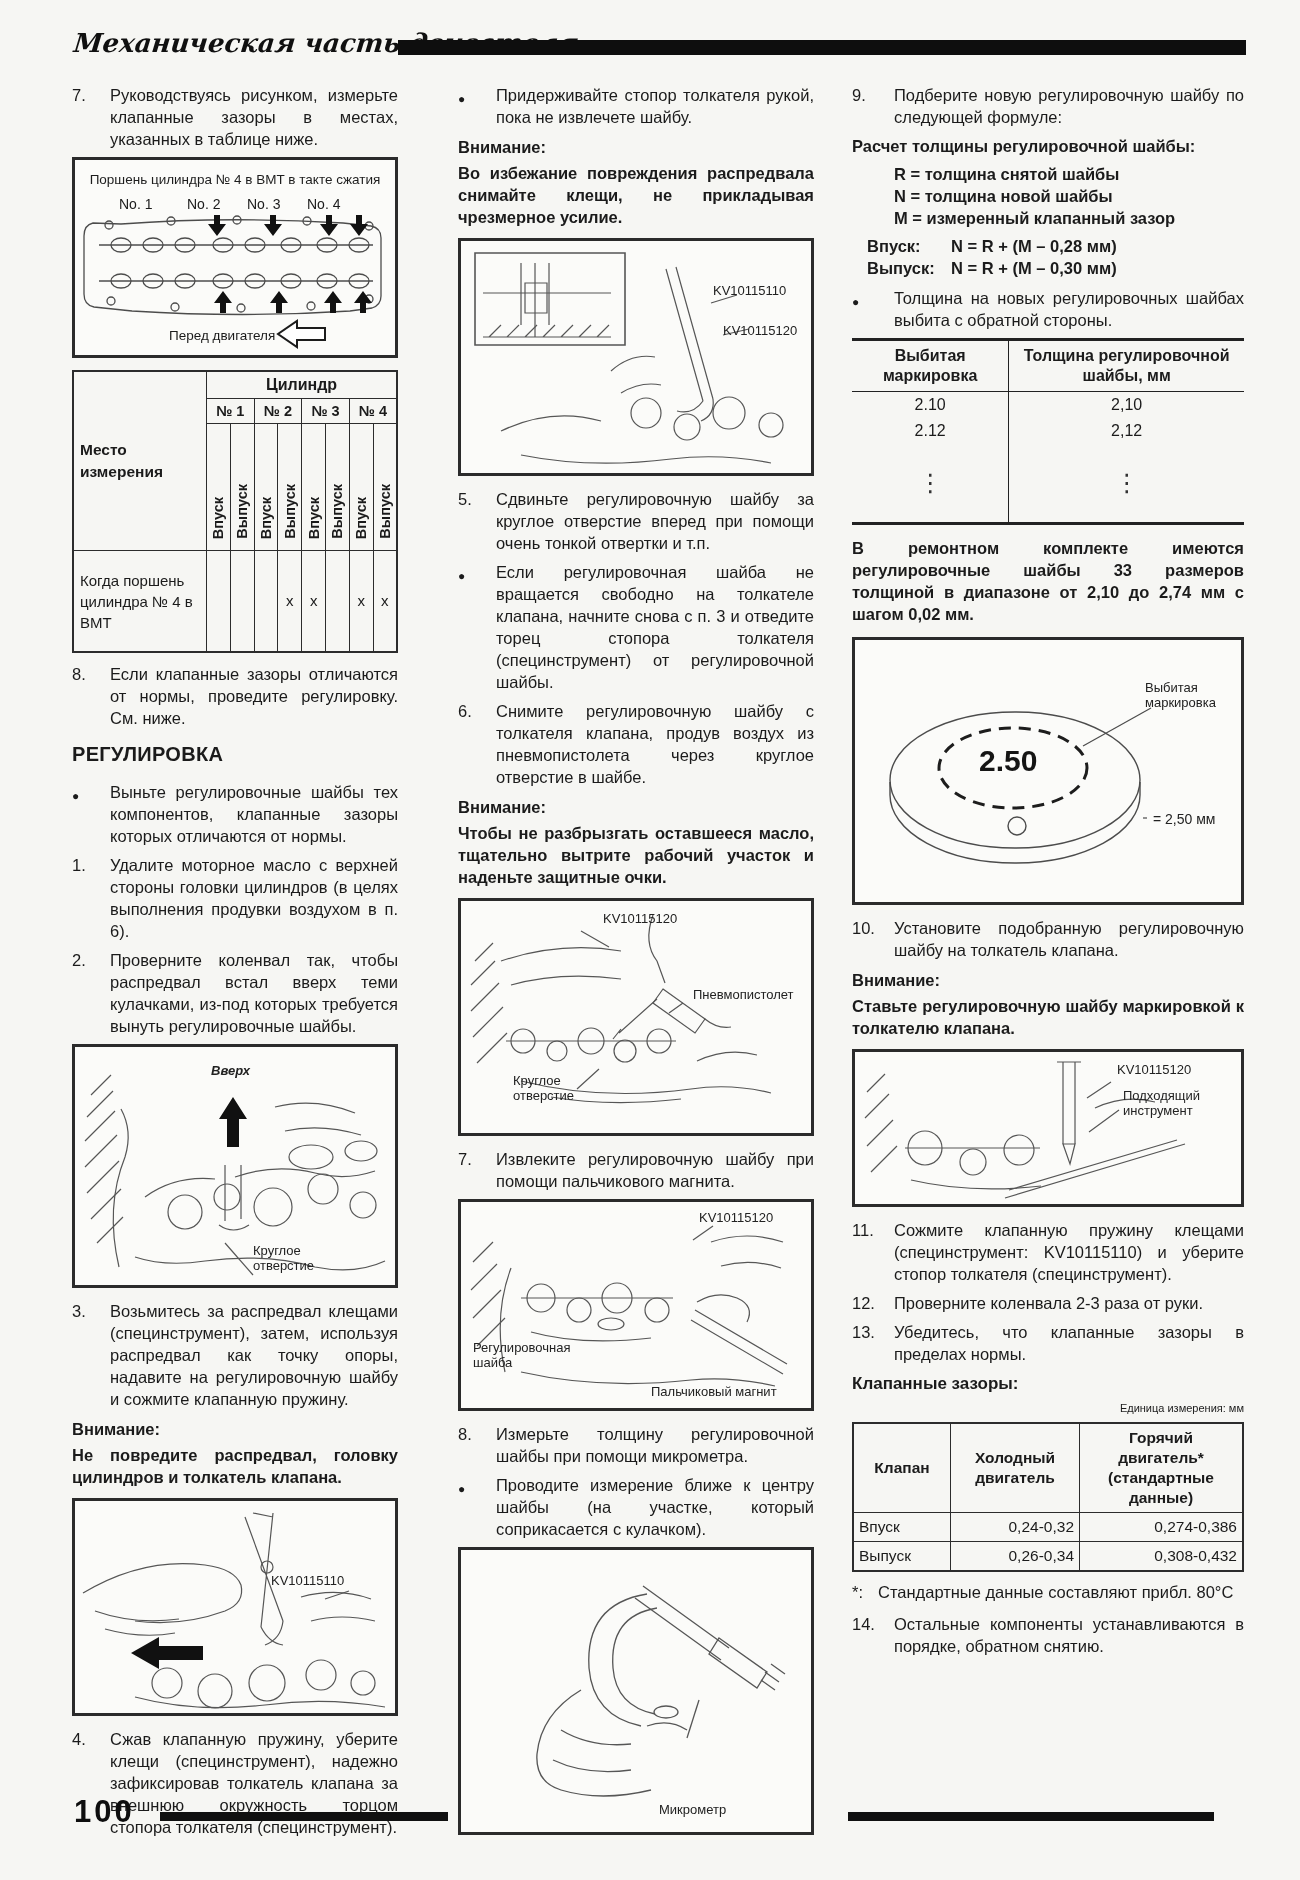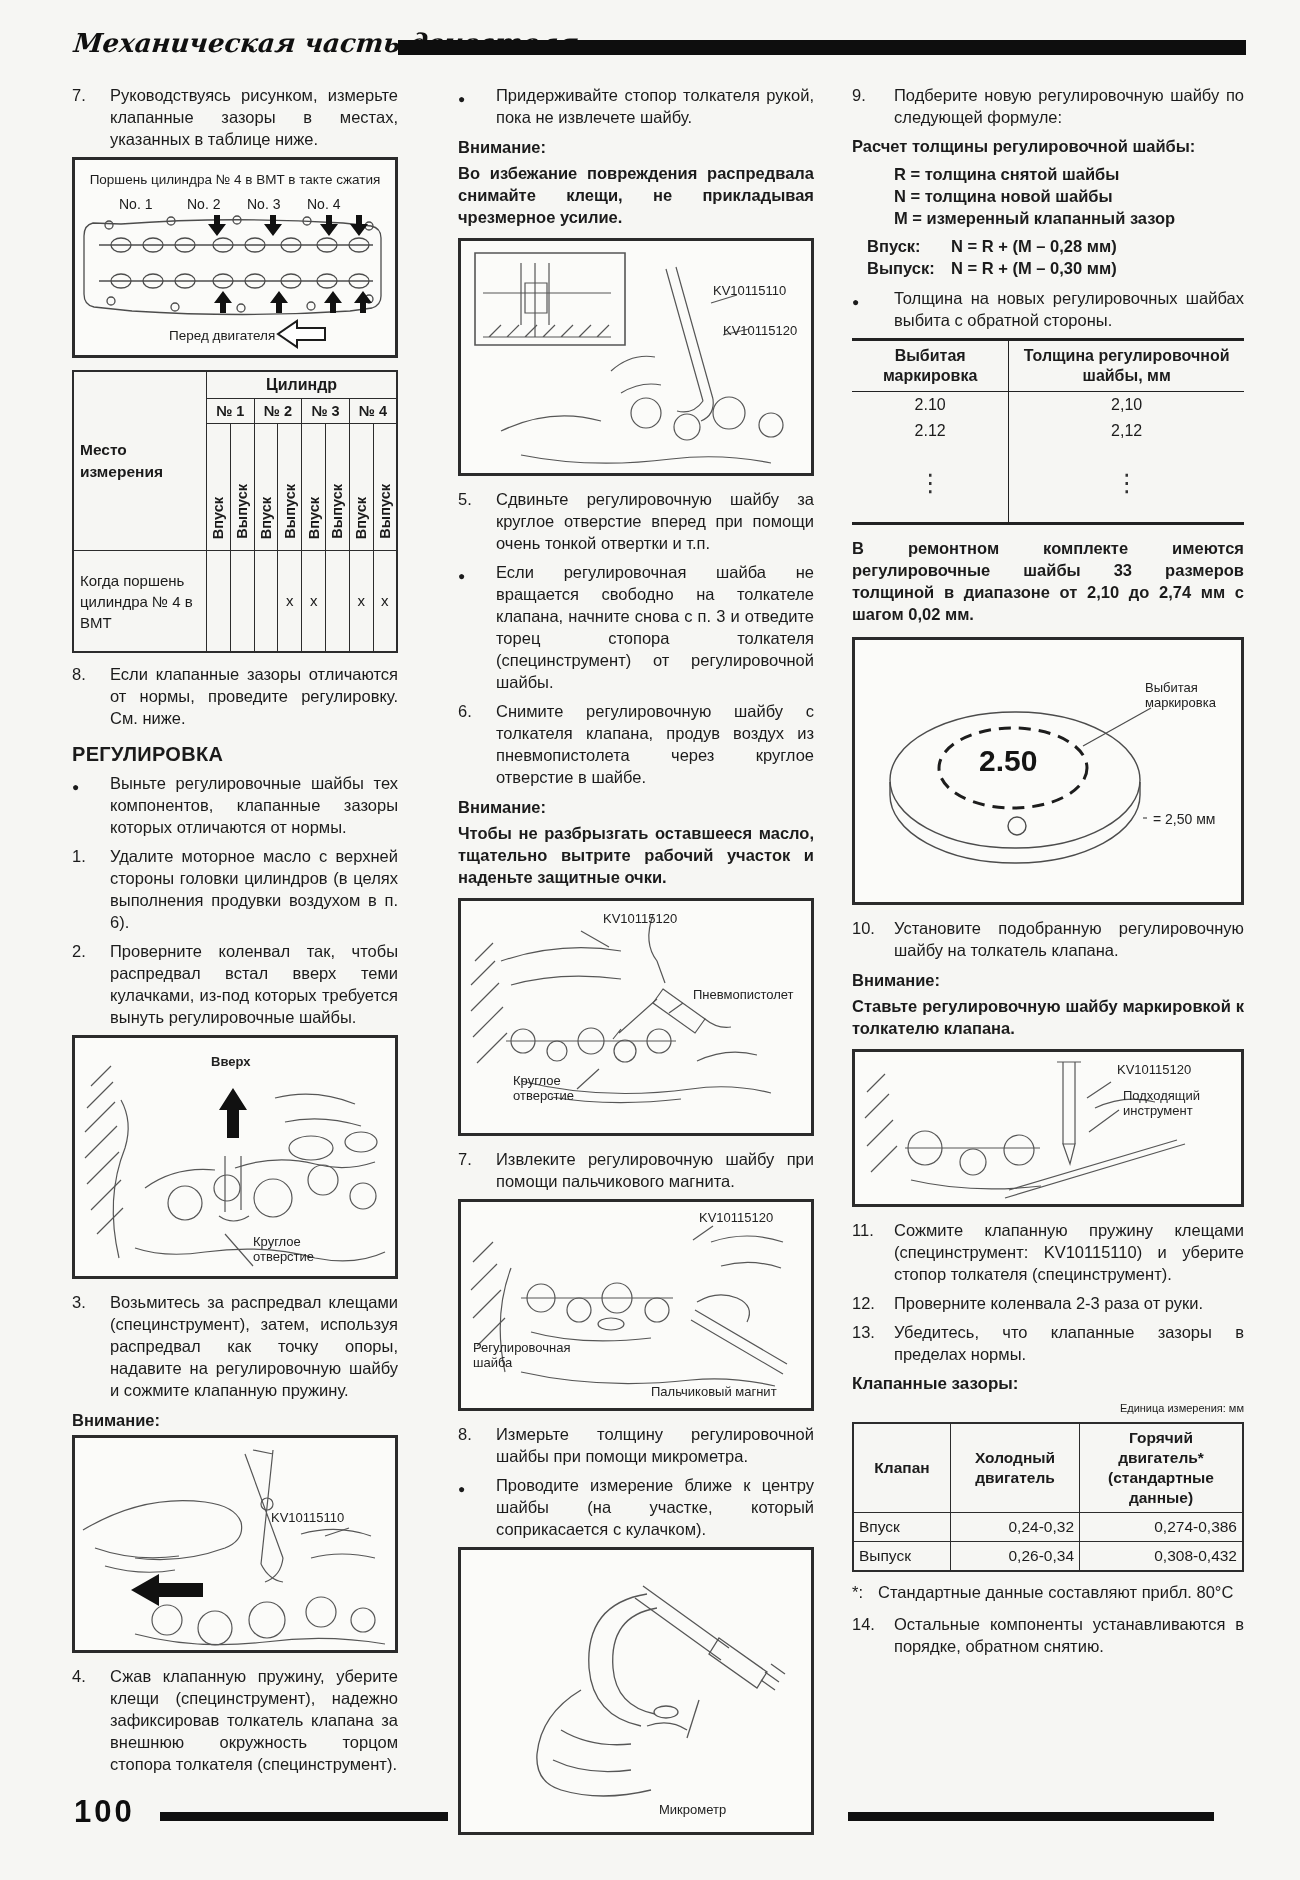--- a/index.html
+++ b/index.html
@@ -20,21 +20,21 @@
   #col3{left:852px;width:392px;}
   
   .item{display:flex;margin:0 0 7px;}
   .n{flex:0 0 38px;}
   #col3 .n{flex:0 0 42px;}
   .bl{flex:0 0 38px;font-size:12px;padding-top:4px;}
   #col3 .bl{flex:0 0 42px;}
   .tx{flex:1;text-align:justify;}
   .warn-t{font-weight:bold;margin:8px 0 4px;}
   .warn-x{font-weight:bold;text-align:justify;margin:0 0 10px;}
-  .sec{font-weight:bold;font-size:20px;margin:14px 0 7px;letter-spacing:.3px;}
+  .sec{font-weight:bold;font-size:20px;margin:14px 0 16px;letter-spacing:.3px;}
   
   .fig{position:relative;border:3px solid #2b2b2b;background:#fbfbf9;margin:4px 0 12px;}
   .fig svg{display:block;}
   .flabel{position:absolute;font-size:13px;line-height:15px;color:#222;}
   .fig-cap{font-size:13.5px;text-align:center;padding:7px 6px 2px;color:#1d1d1d;}
   .cylrow{position:relative;height:18px;font-size:14px;font-weight:normal;}
   .cylrow span{position:absolute;top:0;}
   .figfoot{position:relative;height:34px;font-size:13.5px;}
   line,path,circle,ellipse,rect,polyline{vector-effect:non-scaling-stroke;}
   
@@ -218,29 +218,30 @@
           <path d="M70,150 q30,-22 70,-18 M160,130 q40,-14 80,-4 q30,8 60,-2"></path>
           <path d="M150,118 l0,56 M166,118 l0,54"></path>
           <path d="M144,178 q14,10 30,0"></path>
           <path d="M200,60 q40,-10 80,6 M210,84 q36,-8 76,4"></path>
           <ellipse cx="236" cy="110" rx="22" ry="12"></ellipse>
             <ellipse cx="286" cy="104" rx="16" ry="10"></ellipse>
           <path d="M150,196 L178,228"></path>
         </g>
         <polygon points="158,50 144,72 152,72 152,100 164,100 164,72 172,72" fill="#111"></polygon>
       </svg>
-      <span class="flabel" style="left:136px;top:16px;font-weight:bold;">Вверх</span>
+      <span class="flabel" style="left:136px;top:16px;font-weight:bold;font-style:italic;">Вверх</span>
       <span class="flabel" style="left:178px;top:196px;width:90px;">Круглое отверстие</span>
     </div>
 
     <div class="item">
       <span class="n">3.</span>
       <span class="tx">Возьмитесь за распредвал клещами (специнструмент), затем, используя распредвал как точку опоры, надавите на регулировочную шайбу и сожмите клапанную пружину.</span>
     </div>
     <div class="warn-t">Внимание:</div>
+    <div class="warn-x">Не повредите распредвал, головку цилиндров и толкатель клапана.</div>
 
     <div class="fig">
       <svg width="320" height="212" viewBox="0 0 320 212">
         <g stroke="#565656" fill="none" stroke-width="1.2">
           <path d="M8,92 q60,-36 122,-28 q30,4 36,20 q4,18 -16,26 q-44,16 -90,10"></path>
           <path d="M20,110 q40,14 84,8 M30,128 q36,10 70,4"></path>
           <path d="M170,16 L208,120 M198,12 L186,126 M178,12 L198,16"></path>
           <circle cx="192" cy="66" r="6"></circle>
           <path d="M186,126 q8,16 22,18 M208,120 q-2,18 -18,24"></path>
           <circle cx="92" cy="182" r="15"></circle>

